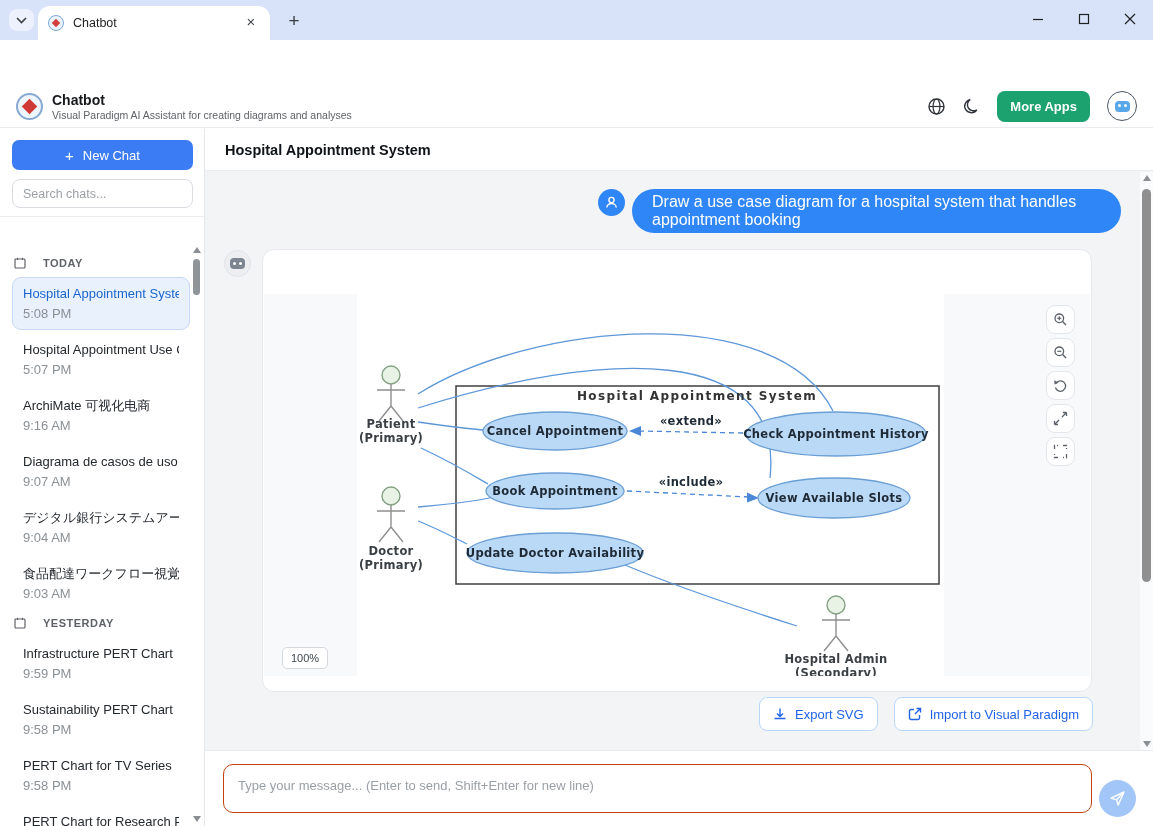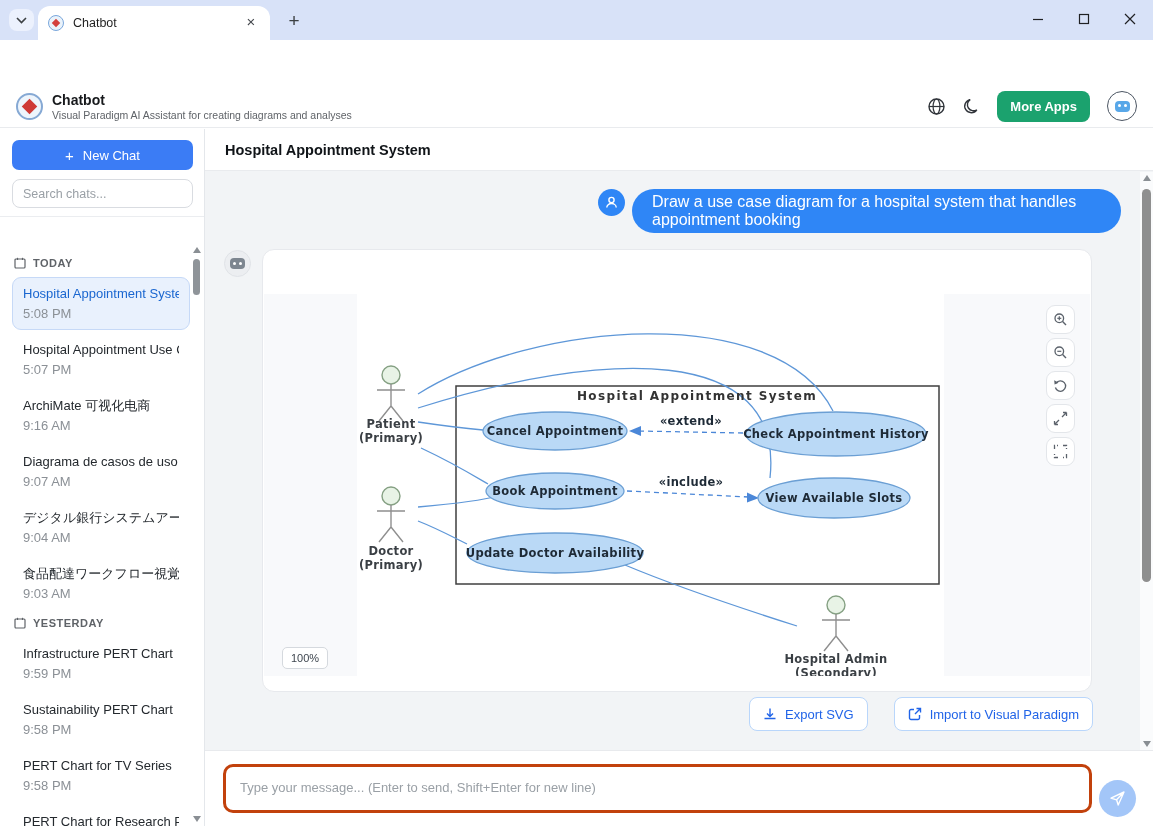--- a/index.html
+++ b/index.html
@@ -52,21 +52,21 @@
   .sb-header { height:42px; border-bottom:1px solid #e9ebee; display:flex; align-items:center; justify-content:space-between; padding:0 13px; }
   .sb-title { font-size:13.5px; font-weight:bold; color:#17191c; }
   .new-chat { margin:11px 12px 0; height:30px; border:none; border-radius:7px; background:#3b7cf5; color:#fff;
     font-size:13px; font-weight:500; display:flex; align-items:center; justify-content:center; gap:9px; width:181px; cursor:pointer; }
   .new-chat .plus { font-size:15px; font-weight:400; }
   .search { display:block; margin:9px 12px 8px; width:181px; height:29px; border:1px solid #d9dce1; border-radius:8px;
     font-size:12.5px; padding:0 10px; color:#202124; font-family:Liberation Sans, sans-serif; }
   .search::placeholder { color:#9aa0a6; }
   .sb-divider { height:1px; background:#ebedf0; }
   .chat-list { position:absolute; top:113px; bottom:0; left:0; right:0; overflow:hidden; padding:8px 14px 0 12px; }
-  .sec-label { display:flex; align-items:center; gap:7px; font-size:11px; font-weight:bold; color:#5f6368;
+  .sec-label { display:flex; align-items:center; gap:17px; font-size:11px; font-weight:bold; color:#5f6368;
     letter-spacing:.5px; margin:7px 2px 8px; }
   .chat-item { padding:7px 10px 8px; border-radius:9px; margin-bottom:3px; border:1px solid transparent; cursor:pointer; }
   .chat-item.selected { background:#e9f1fd; border-color:#c6d9f7; }
   .ci-title { font-size:13px; color:#24292e; line-height:17px; white-space:nowrap; overflow:hidden; display:block; }
   .chat-item.selected .ci-title { color:#1a66d0; }
   .ci-time { font-size:13px; color:#8b9096; margin-top:4px; display:block; }
   .sb-scroll { position:absolute; right:2px; top:118px; bottom:2px; width:10px; }
   .tri-up { width:0; height:0; border-left:4px solid transparent; border-right:4px solid transparent; border-bottom:6px solid #8a8f94; margin:0 auto; }
   .tri-down { width:0; height:0; border-left:4px solid transparent; border-right:4px solid transparent; border-top:6px solid #8a8f94; margin:0 auto; }
   .sb-thumb { position:absolute; top:12px; left:1px; width:7px; height:36px; border-radius:4px; background:#8f9499; }
@@ -87,30 +87,30 @@
   .tabs { height:43px; border-bottom:1px solid #e9ebee; display:flex; align-items:flex-end; padding-left:27px; gap:37px; }
   .tab-item { font-size:13px; color:#3c4650; padding-bottom:12px; cursor:pointer; }
   .tab-item.active { color:#2468e5; font-weight:500; border-bottom:2px solid #2468e5; margin-bottom:-1px; }
   .viewport { position:absolute; top:44px; left:1px; width:826px; height:382px; background:#f8f9fb; overflow:hidden; }
   .canvas { position:absolute; left:93px; top:0; width:587px; height:382px; background:#fff; }
   .zoom-controls { position:absolute; right:15px; top:11px; display:flex; flex-direction:column; gap:4px; }
   .zc-btn { width:29px; height:29px; background:#fff; border:1px solid #e3e6ea; border-radius:9px;
     display:flex; align-items:center; justify-content:center; cursor:pointer; }
   .zoom-badge { position:absolute; left:18px; bottom:7px; background:#fff; border:1px solid #d5d9de;
     border-radius:5px; font-size:11px; color:#3f4750; padding:4px 8px; }
-  .actions { position:absolute; top:525px; right:60px; display:flex; gap:26px; }
+  .actions { position:absolute; top:525px; right:60px; display:flex; gap:16px; }
   .action-btn { height:34px; padding:0 13px; background:#fff; border:1px solid #b9d6fb; border-radius:8px;
     color:#2164e8; font-size:13px; font-weight:500; display:flex; align-items:center; gap:8px; cursor:pointer; font-family:"Liberation Sans",sans-serif;}
   .m-scroll { position:absolute; right:0; top:0; bottom:0; width:13px; background:#fafbfc; }
   .m-thumb { position:absolute; top:17px; left:2px; width:9px; height:393px; border-radius:5px; background:#8f8f8f; }
   .m-scroll .tri-up { margin-top:3px; }
   .m-scroll .tri-down { position:absolute; bottom:3px; left:2.5px; }
   
   .inputbar { position:absolute; left:0; right:0; bottom:0; height:76px; background:#fff; border-top:1px solid #e8eaed; }
-  .msg-input { position:absolute; left:18px; top:13px; width:869px; height:49px; border:3px solid #c2410c; border-radius:10px;
+  .msg-input { position:absolute; left:18px; top:13px; width:869px; height:49px; border:1px solid #c2410c; border-radius:10px;
     padding:13px 14px; font-size:13px; color:#202124; resize:none; font-family:"Liberation Sans",sans-serif; }
   .msg-input::placeholder { color:#9aa0a6; }
   .send-btn { position:absolute; right:17px; top:29px; width:37px; height:37px; border-radius:50%; border:none;
     background:#a3c6f8; display:flex; align-items:center; justify-content:center; cursor:pointer; }
   
   .dg-t { font-family:"DejaVu Sans",sans-serif; font-size:11.5px; font-weight:bold; fill:#1e2a36; letter-spacing:.3px; text-anchor:middle; }
   .dg-sys { font-size:12px; letter-spacing:1.4px; fill:#333; }
   .dg-act { fill:#3a3f44; }
   .sep { width:1px; height:17px; background:#d7dade; }
 </style>

